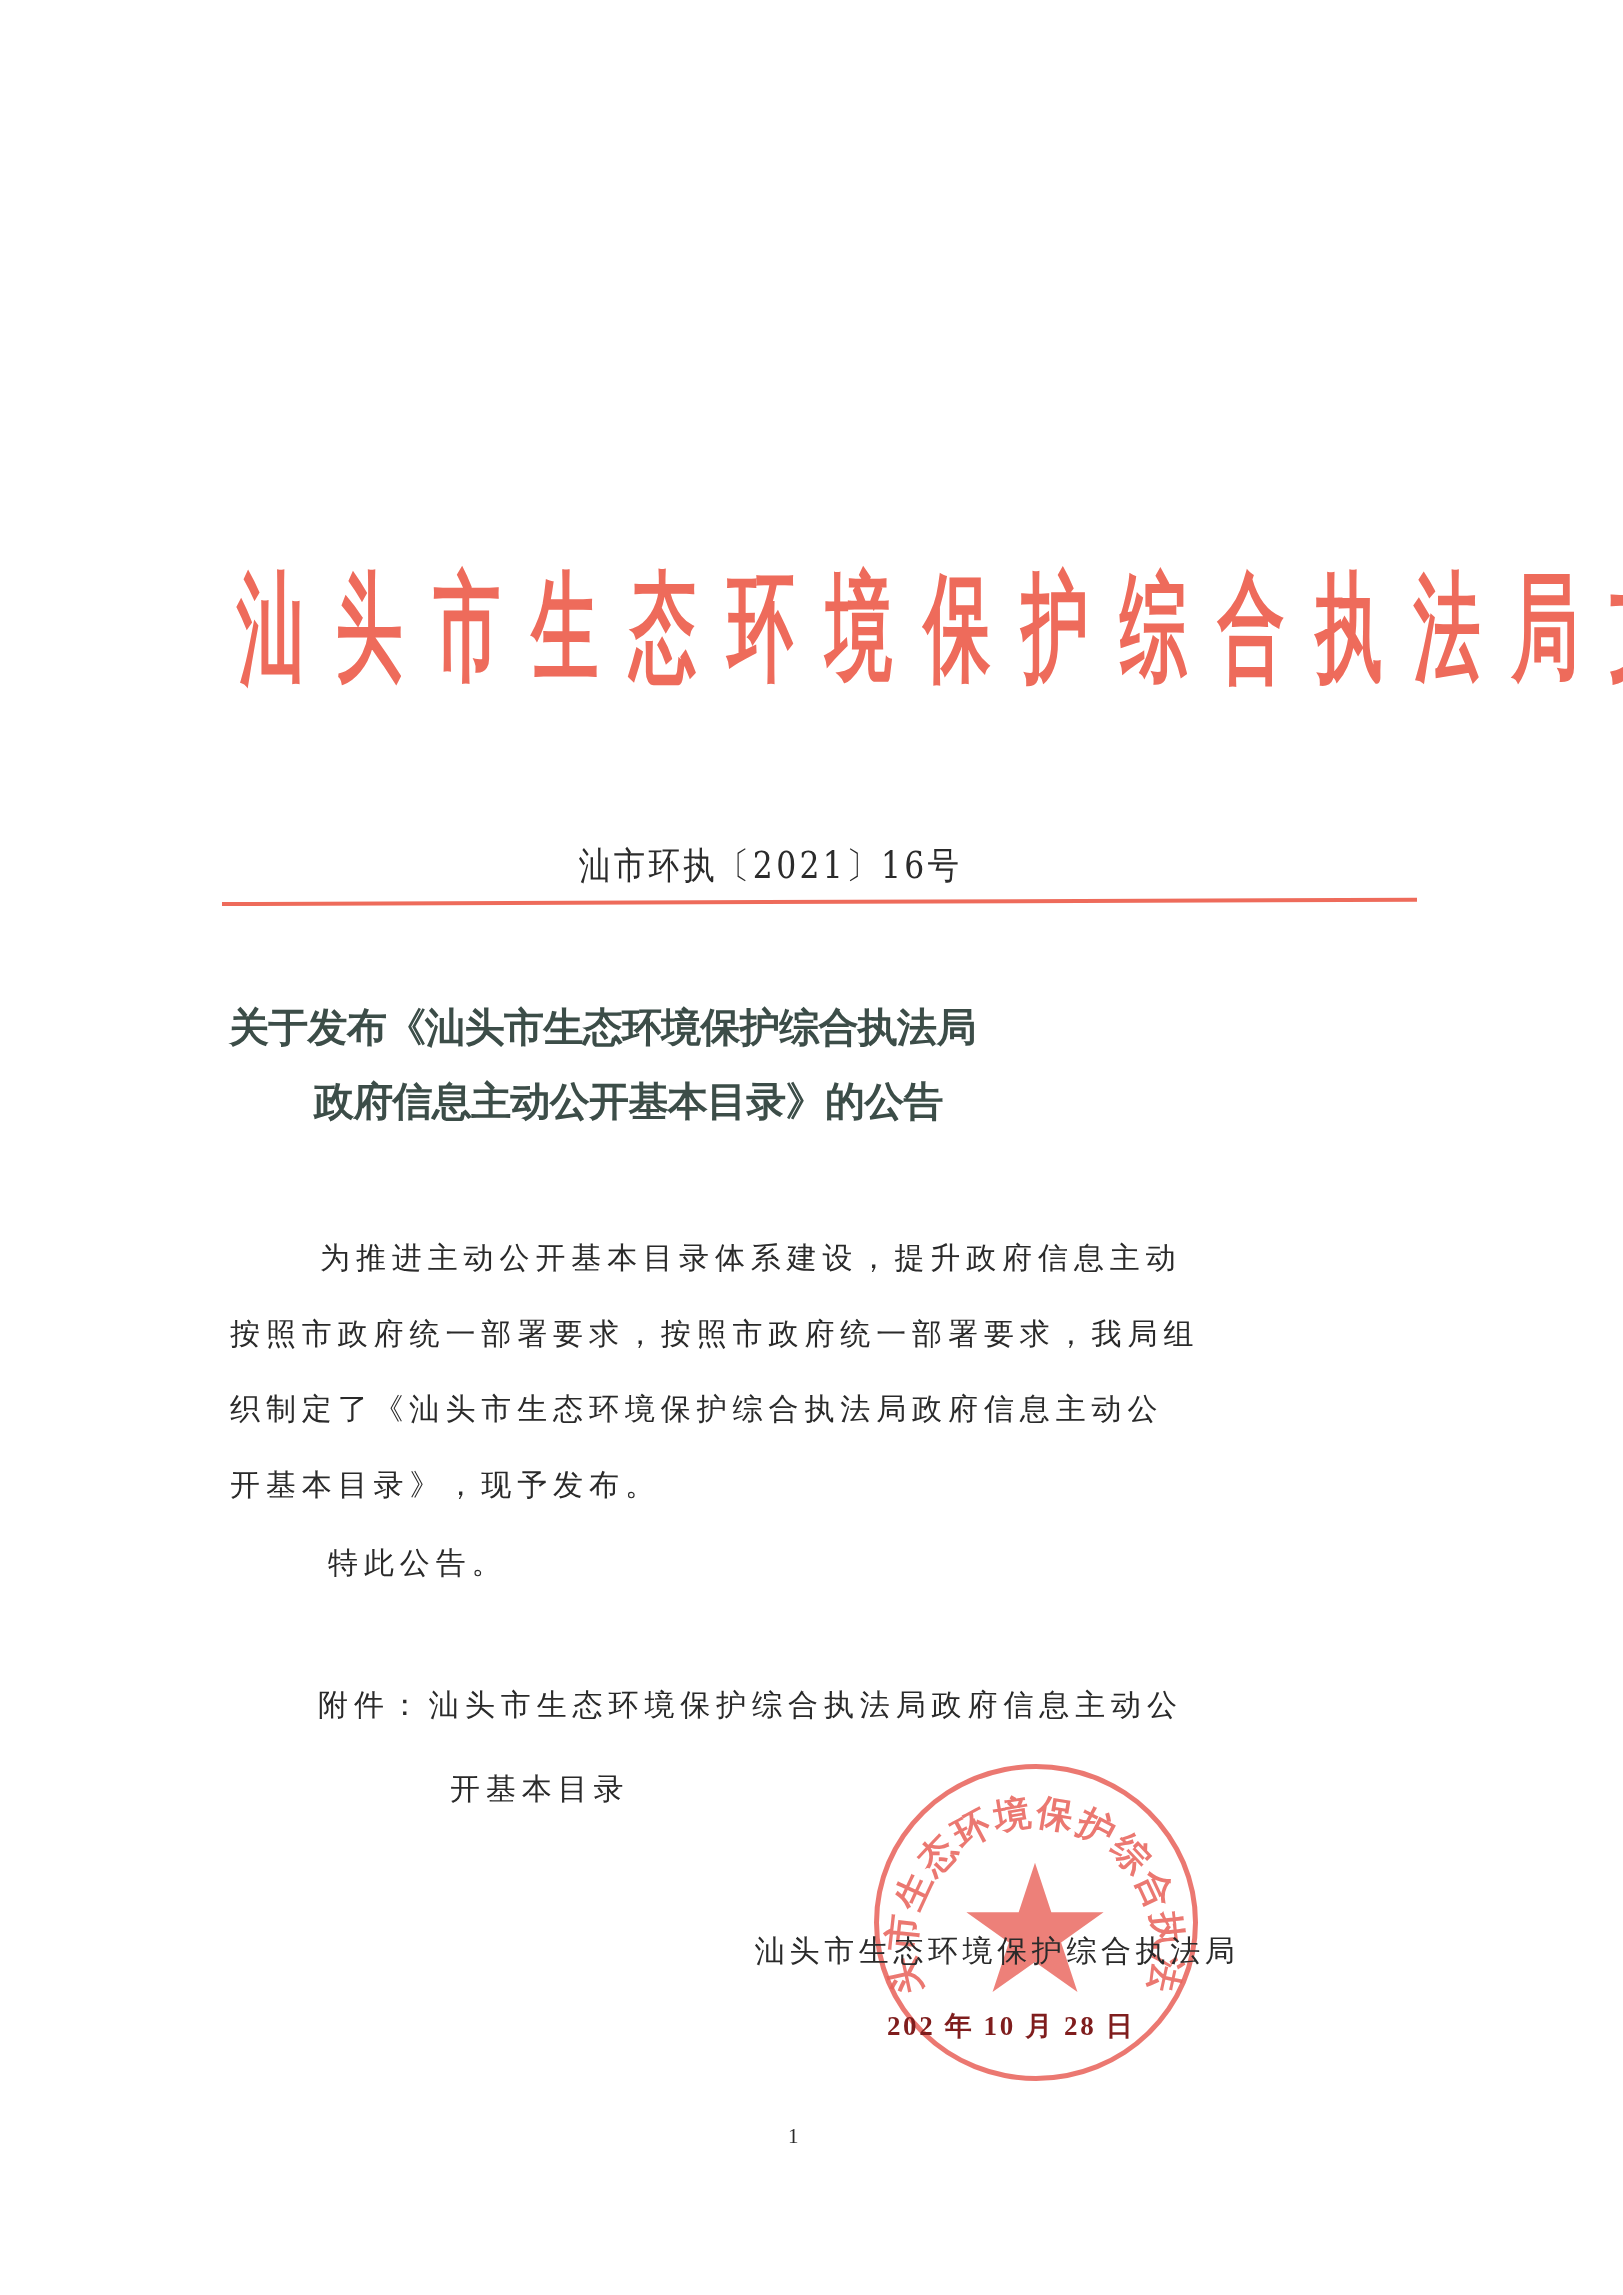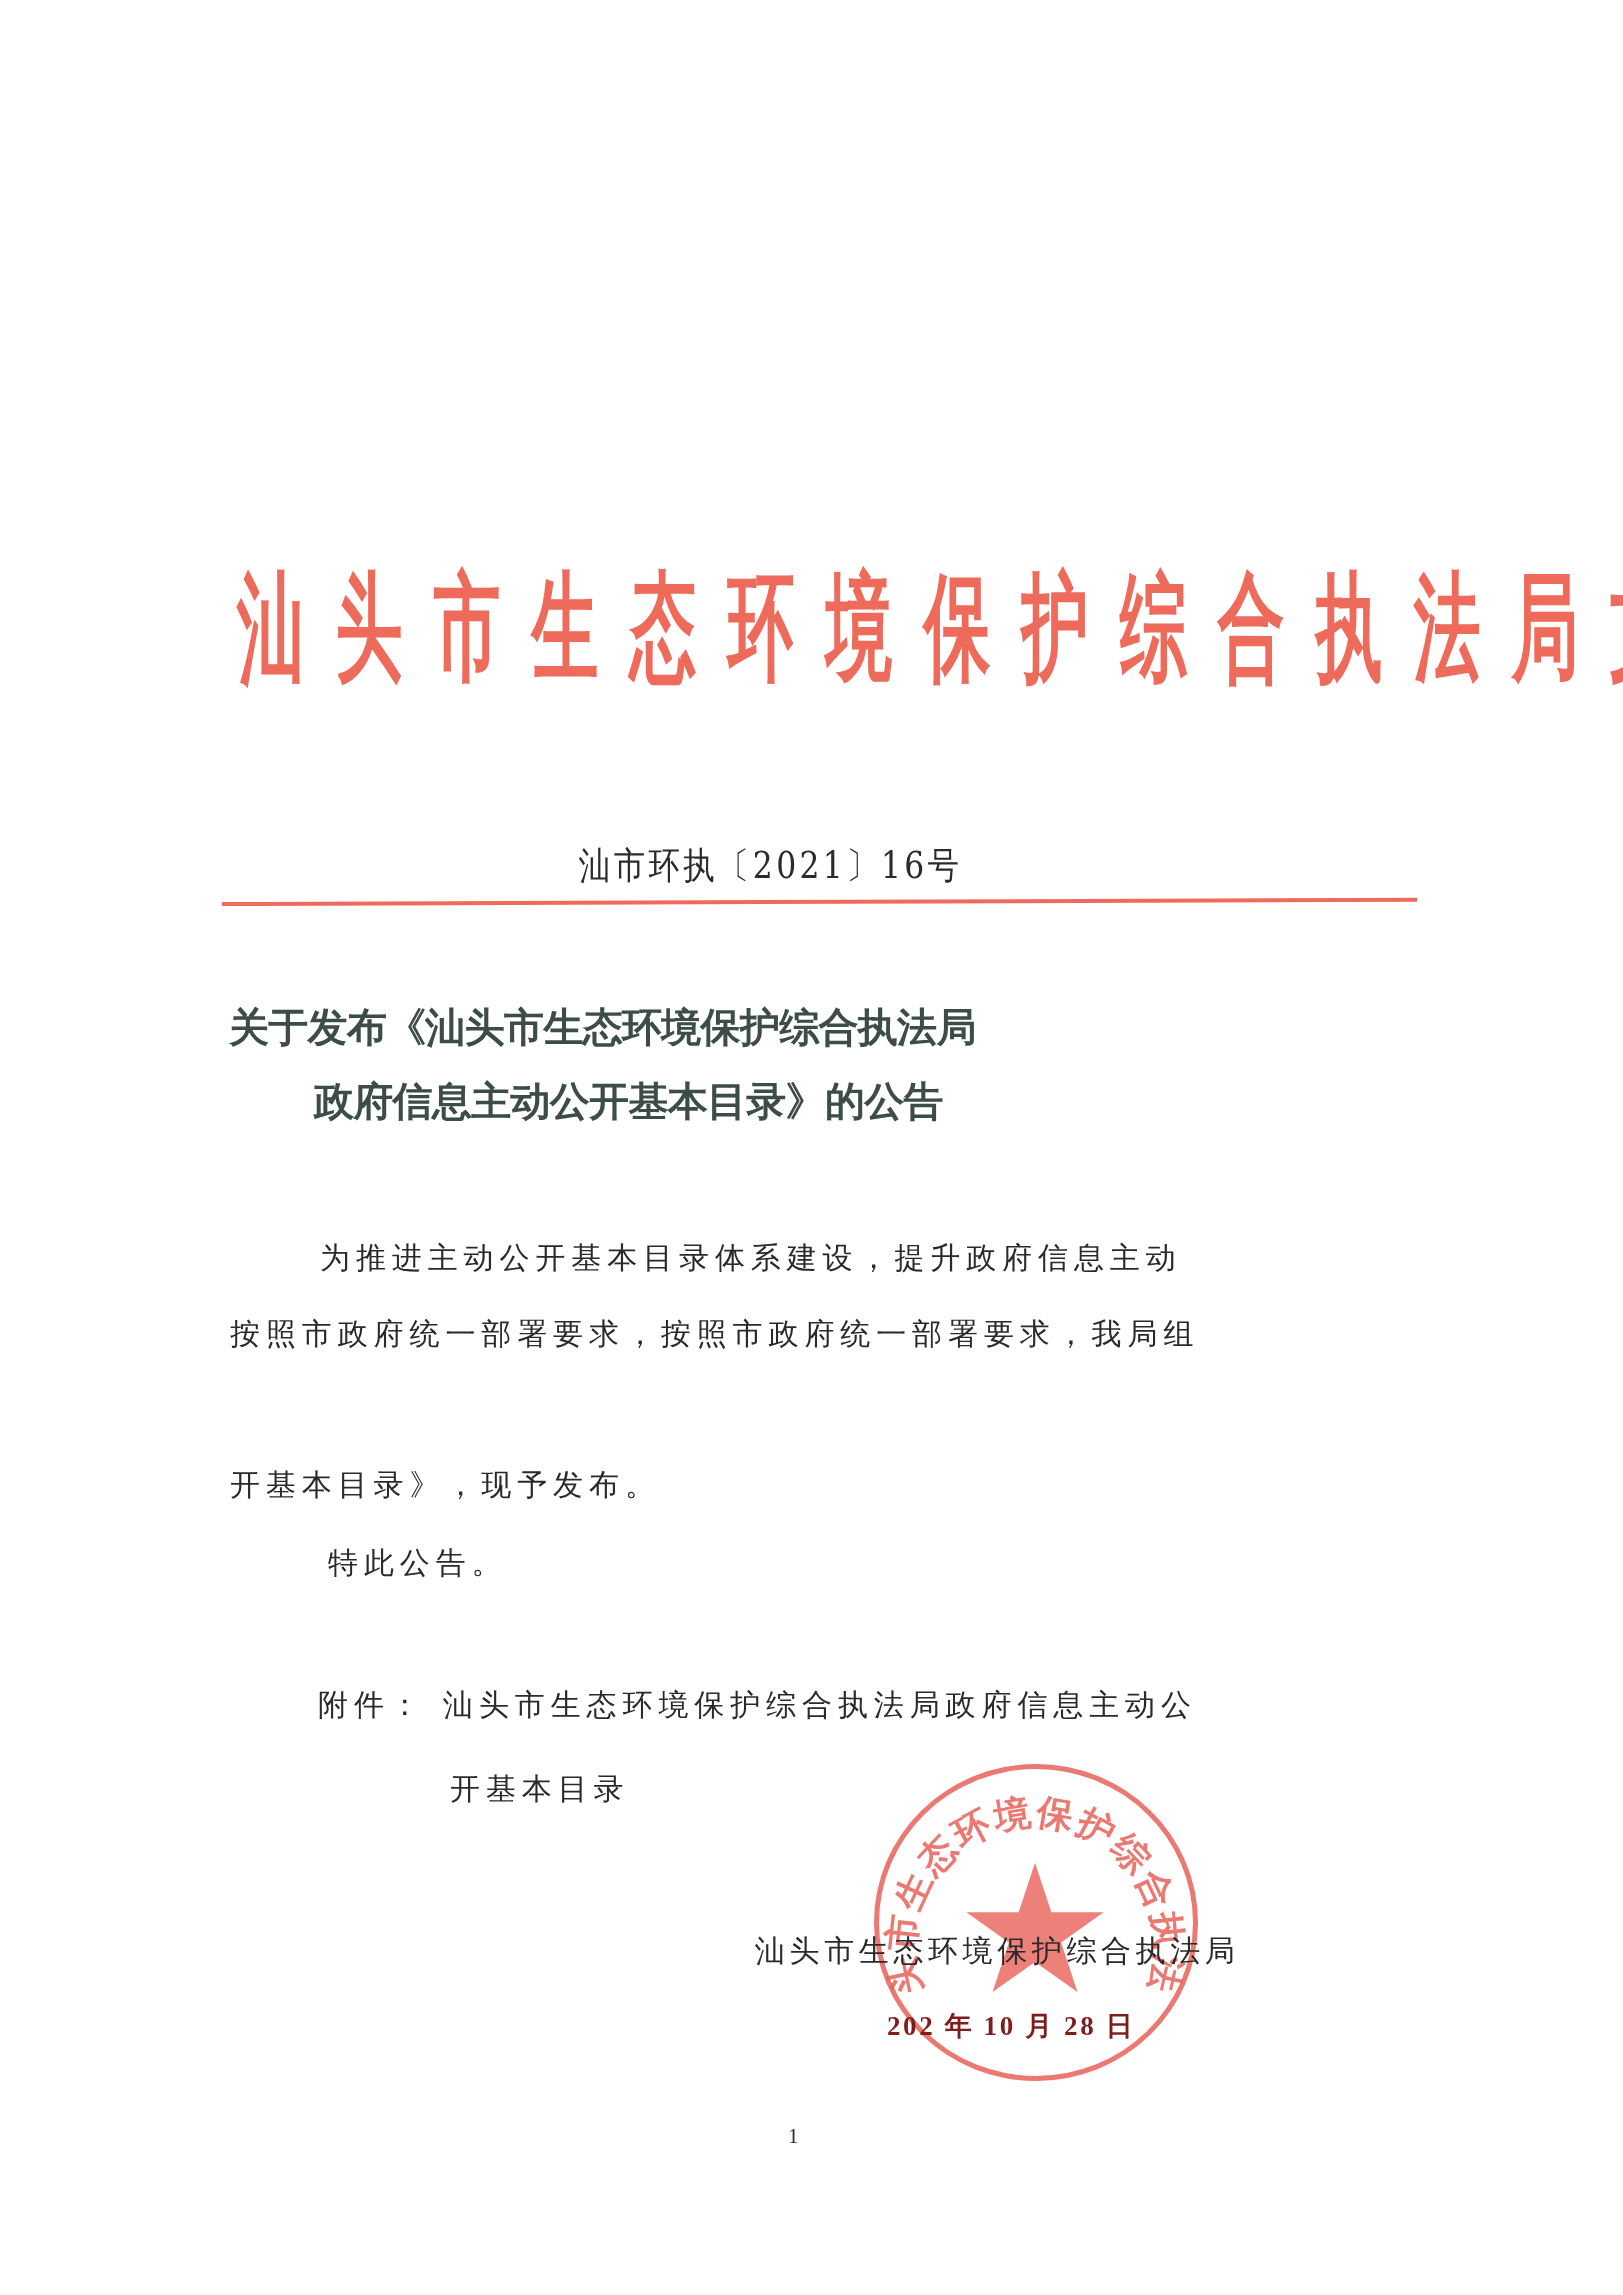--- a/index.html
+++ b/index.html
@@ -43,21 +43,21 @@
     color: #2a2a2a;
     font-family: "DejaVu Sans", "Liberation Sans", sans-serif;
     font-size: 30px; line-height: 46px; letter-spacing: 5.9px;
   }
   .p1 { left: 320px; top: 1235px; }
   .p2 { left: 230px; top: 1311px; }
   .p3 { left: 230px; top: 1386px; }
   .p4 { left: 230px; top: 1462px; }
   .closing { left: 328px; top: 1540px; }
   .attach-label { left: 318px; top: 1682px; }
-  .attach-1 { left: 443px; top: 1682px; }
+  .attach-1 { left: 429px; top: 1682px; }
   .attach-2 { left: 450px; top: 1766px; }
 
   .stamp {
     left: 874px; top: 1764px; width: 324px; height: 317px;
     border: 5.9px solid rgba(232, 96, 88, 0.85); border-radius: 50%;
     box-sizing: border-box;
   }
   .stamp svg { position: absolute; left: -5.9px; top: -5.9px; }
 
   .signature { left: 755px; top: 1928px; letter-spacing: 4.6px; }
@@ -99,20 +99,21 @@
   </div>
 
   <div class="abs doc-number">汕市环执〔2021〕16号</div>
   <div class="abs red-rule"></div>
 
   <div class="abs title-line title-line-1">关于发布《汕头市生态环境保护综合执法局</div>
   <div class="abs title-line title-line-2">政府信息主动公开基本目录》的公告</div>
 
   <div class="abs body-text p1">为推进主动公开基本目录体系建设，提升政府信息主动</div>
   <div class="abs body-text p2">按照市政府统一部署要求，按照市政府统一部署要求，我局组</div>
+  <div class="abs body-text p3">织制定了《汕头市生态环境保护综合执法局政府信息主动公</div>
   <div class="abs body-text p4">开基本目录》，现予发布。</div>
   <div class="abs body-text closing">特此公告。</div>
 
   <div class="abs body-text attach-label">附件：</div>
   <div class="abs body-text attach-1">汕头市生态环境保护综合执法局政府信息主动公</div>
   <div class="abs body-text attach-2">开基本目录</div>
 
   <div class="abs stamp">
     <svg width="324" height="317" viewBox="0 0 496 484">
       <defs>

